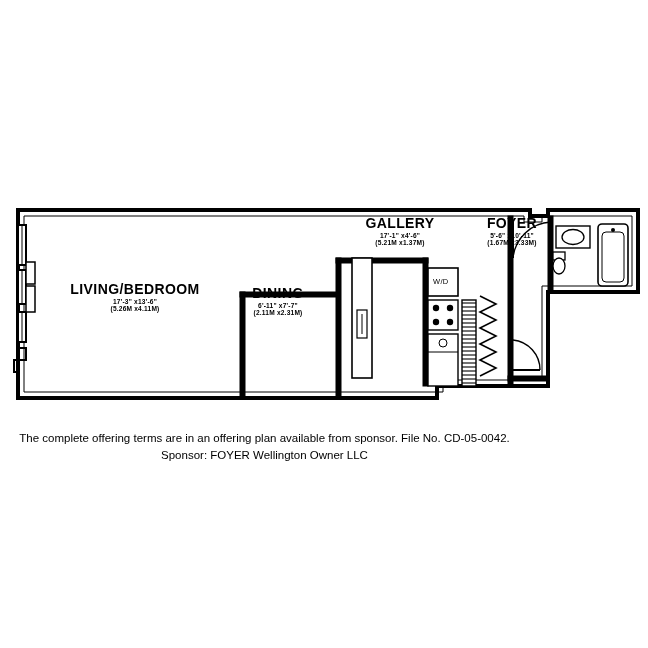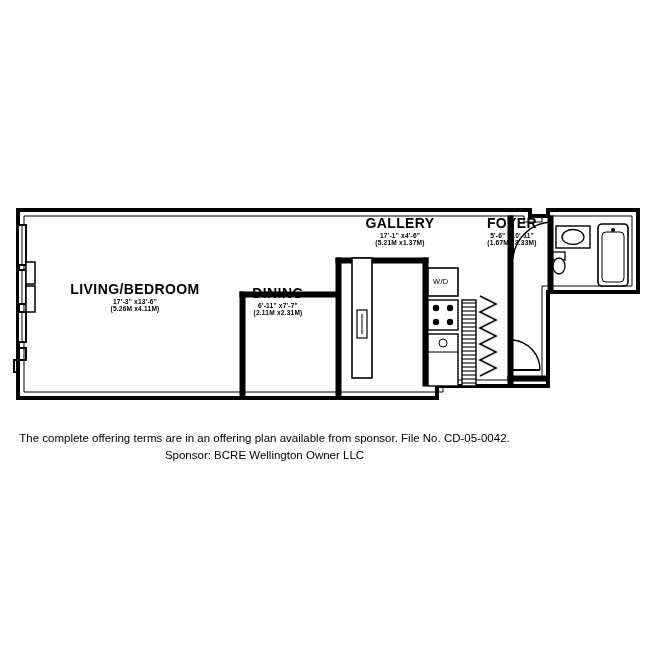--- a/index.html
+++ b/index.html
@@ -273,16 +273,16 @@
       <div class="name">FOYER</div>
       <div class="dim">5'-6" x10'-11"</div>
       <div class="dimm">(1.67M x3.33M)</div>
     </div>
 
     <div class="wd-label" style="left:433px; top:277px;">W/D</div>
   </div>
 
   <div class="disclaimer">
     <div class="line1">The complete offering terms are in an offering plan available from sponsor. File No. CD-05-0042.</div>
-    <div class="line2">Sponsor: BCRE Wellington Owner LLC</div>
+    <div class="line2">Sponsor: FOYER Wellington Owner LLC</div>
   </div>
 
 </div>
 
 </body></html>

